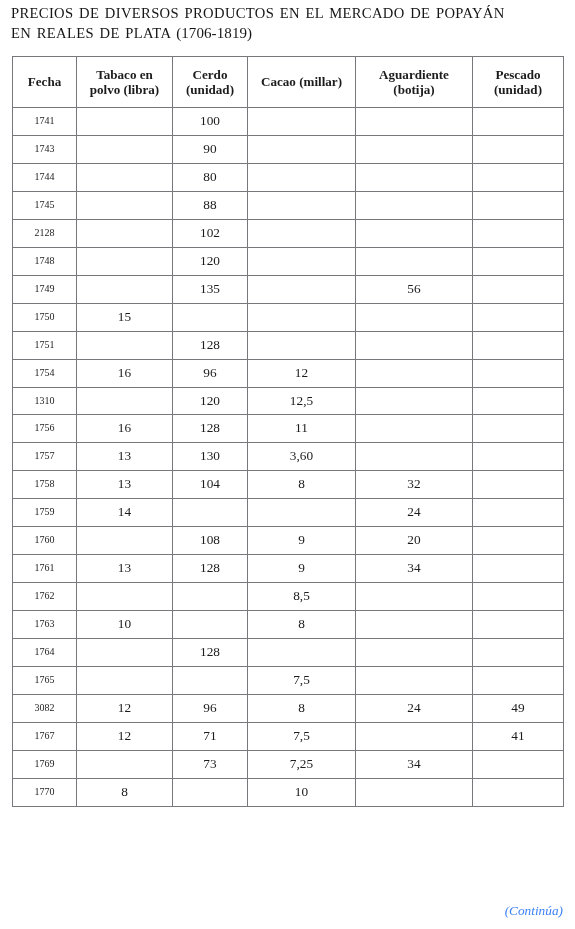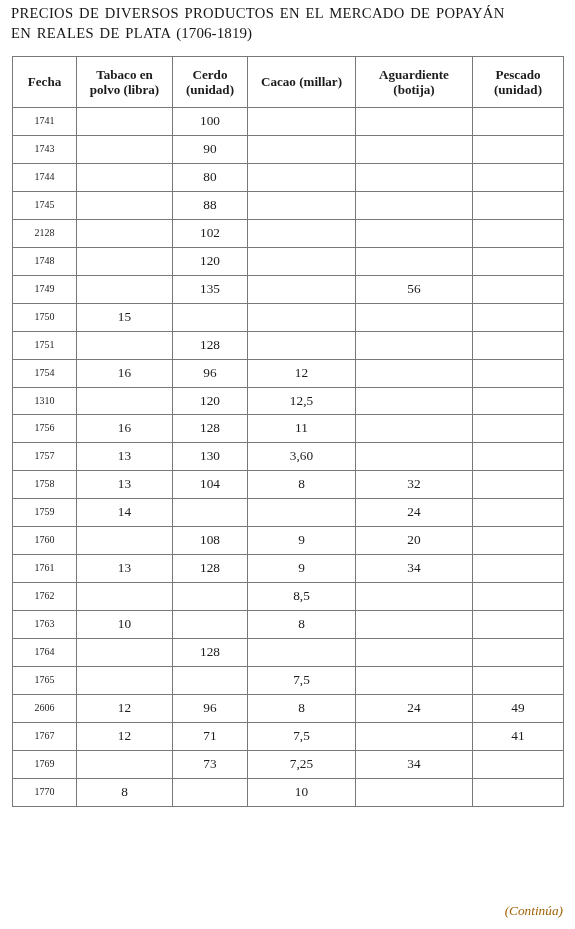--- a/index.html
+++ b/index.html
@@ -86,21 +86,21 @@
   }
   table.price-table tbody td.empty::after {
     content: "\00a0";
   }
   .continua {
     position: absolute;
     right: 12px;
     top: 903px;
     font-size: 13.3px;
     font-style: italic;
-    color: #a16207;
+    color: #3b82f6;
   }
 </style>
 </head>
 <body>
 
 <div id="page">
 
   <div class="title-block">
     <span class="title-line">PRECIOS DE DIVERSOS PRODUCTOS EN EL MERCADO DE POPAYÁN</span>
     <span class="title-line"><span>EN REALES DE PLATA </span><span class="paren">(1706-1819)</span></span>
@@ -304,21 +304,21 @@
         </tr>
         <tr>
           <td class="year">1765</td>
           <td class="empty"></td>
           <td class="empty"></td>
           <td>7,5</td>
           <td class="empty"></td>
           <td class="empty"></td>
         </tr>
         <tr>
-          <td class="year">2606</td>
+          <td class="year">3082</td>
           <td>12</td>
           <td>96</td>
           <td>8</td>
           <td>24</td>
           <td>49</td>
         </tr>
         <tr>
           <td class="year">1767</td>
           <td>12</td>
           <td>71</td>

